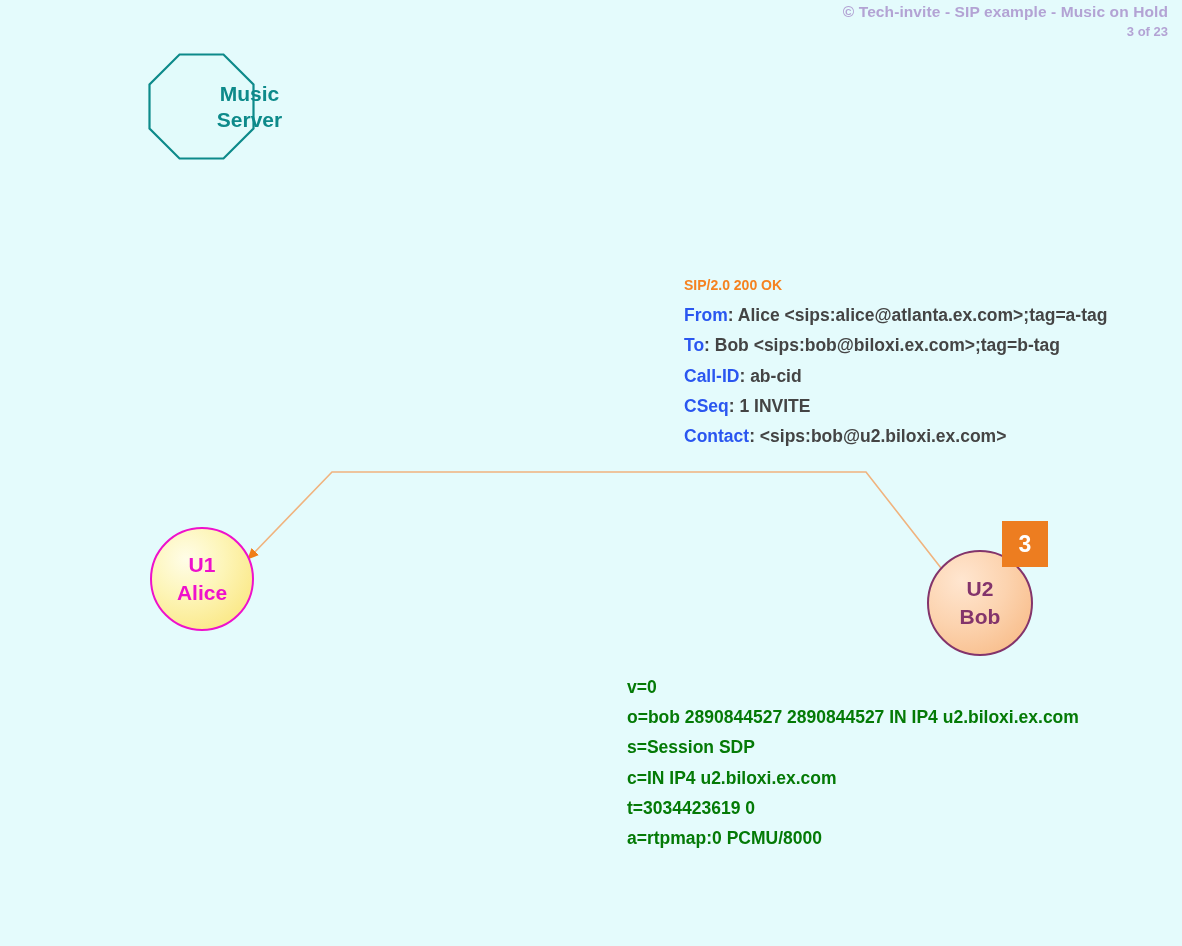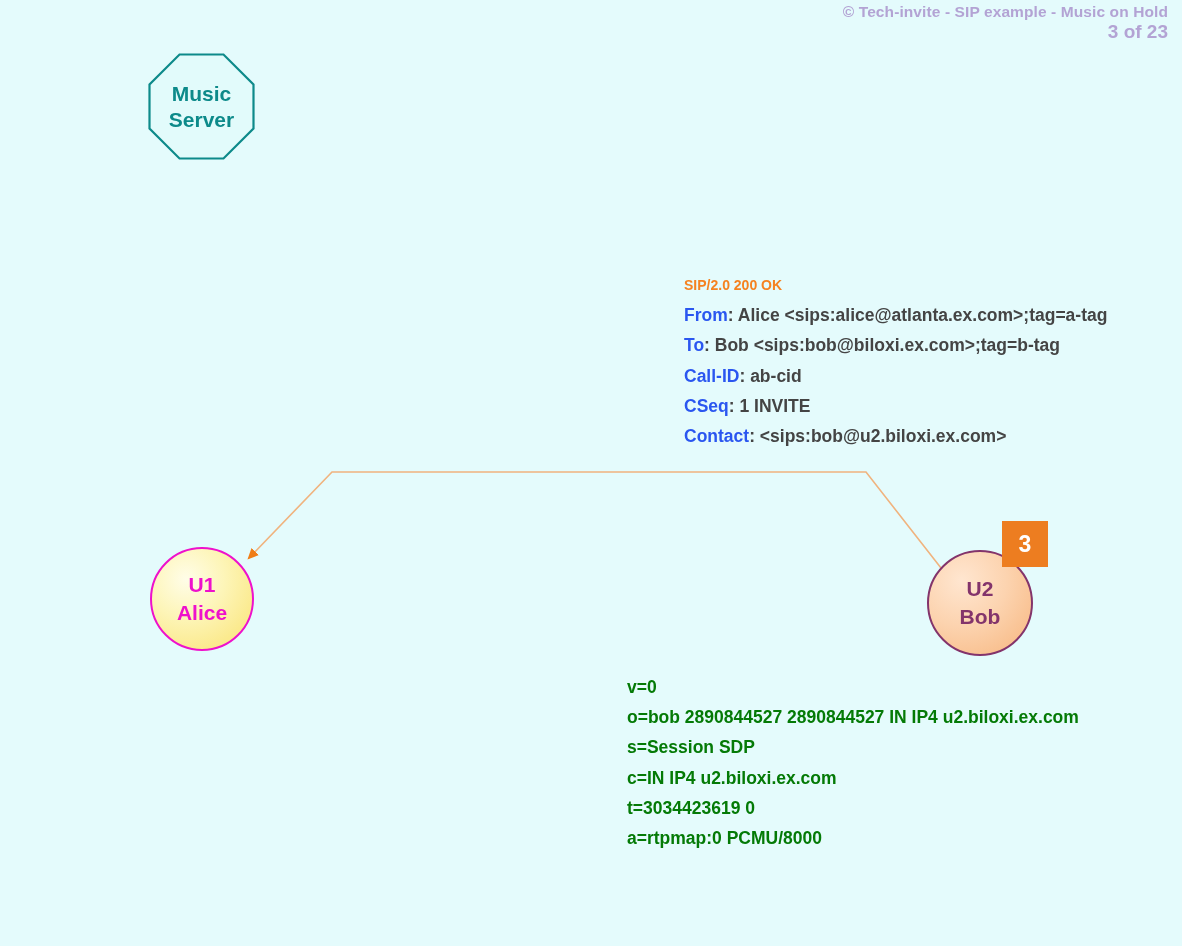--- a/index.html
+++ b/index.html
@@ -30,21 +30,21 @@
     line-height: 20px;
   }
   .copyright-line {
     font-size: 15.5px;
     color: #b3a3d4;
     font-weight: 600;
     letter-spacing: 0.1px;
     white-space: nowrap;
   }
   .page-line {
-    font-size: 19px;
+    font-size: 13px;
     color: #b3a3d4;
     font-weight: 600;
     white-space: nowrap;
   }
 
   
   .octagon-node {
     position: absolute;
     left: 148px;
     top: 53px;
@@ -61,37 +61,38 @@
     display: flex;
     flex-direction: column;
     align-items: center;
     justify-content: center;
     color: #0d8a8a;
     font-size: 21px;
     font-weight: bold;
     line-height: 26px;
     text-align: right;
     pointer-events: none;
+    padding-left: 48px;
   }
 
   .circle-node {
     position: absolute;
     border-radius: 50%;
     display: flex;
     flex-direction: column;
     align-items: center;
     justify-content: center;
     text-align: center;
     font-size: 21px;
     font-weight: bold;
     line-height: 28px;
   }
   .node-u1 {
     left: 150px;
-    top: 547px;
+    top: 527px;
     width: 100px;
     height: 100px;
     border: 2px solid #ee11cc;
     background: radial-gradient(circle at 34% 30%, #fffde8 0%, #fdf5b8 40%, #fbea8e 75%, #f9e887 100%);
     color: #ee11cc;
   }
   .node-u2 {
     left: 927px;
     top: 550px;
     width: 102px;

